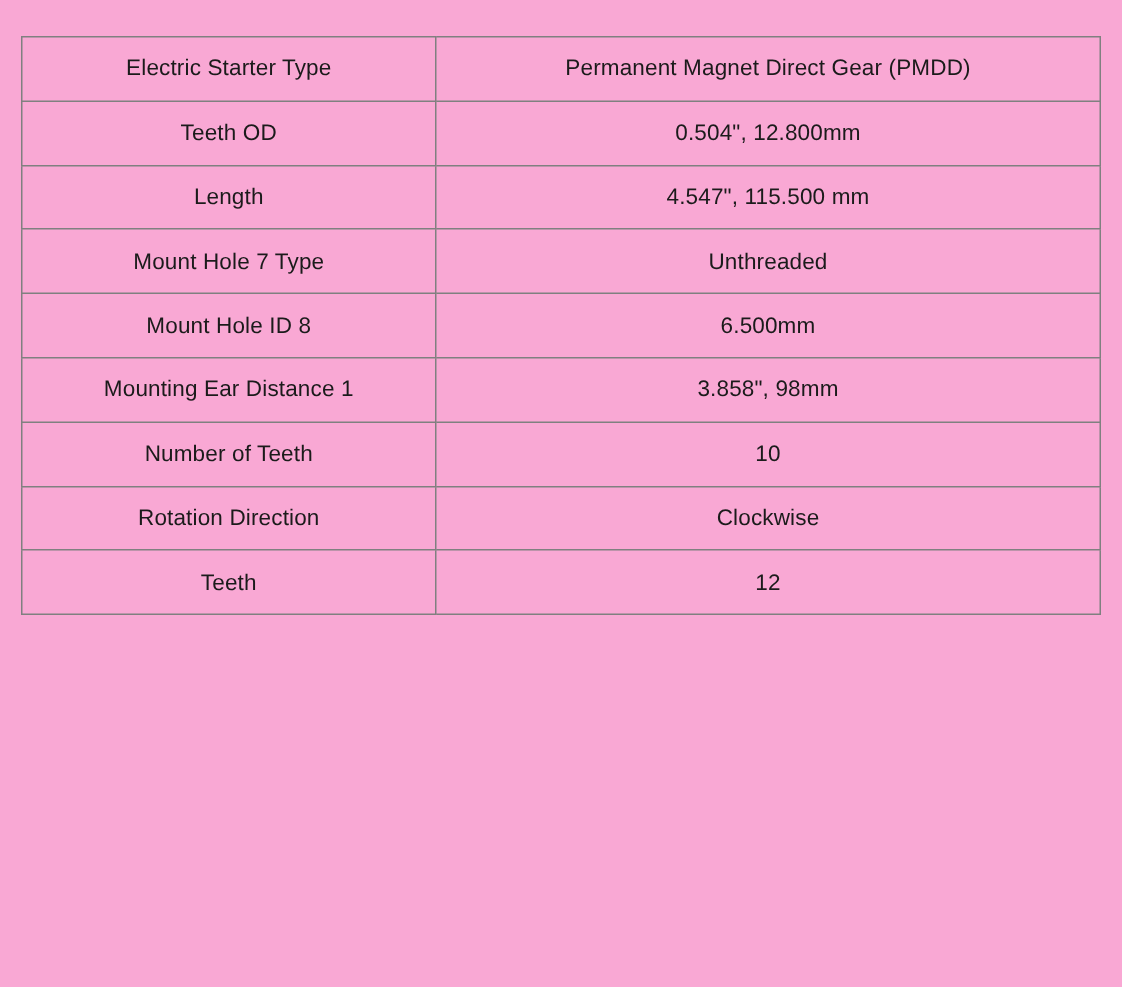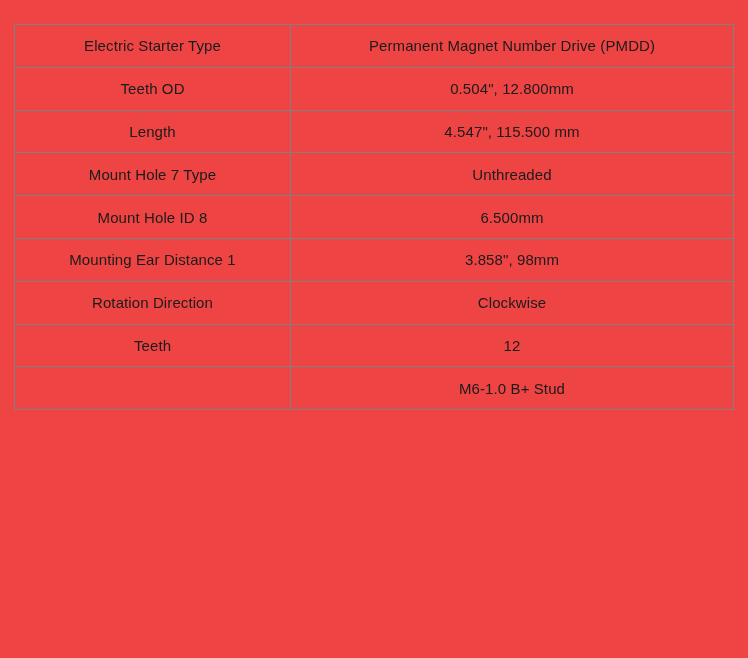--- a/index.html
+++ b/index.html
@@ -8,21 +8,21 @@
     background: #ffffff;
     width: 748px;
     height: 658px;
     overflow: hidden;
     font-family: "Liberation Sans", sans-serif;
   }
   .page {
     position: relative;
     width: 748px;
     height: 658px;
-    background: #ef4444;
+    background: #f9a8d4;
   }
   table.spec-table {
     position: absolute;
     left: 14px;
     top: 24px;
     width: 719px;
     border-collapse: collapse;
     table-layout: fixed;
   }
   table.spec-table td {
@@ -45,21 +45,21 @@
 
 <div class="page">
   <table class="spec-table">
     <colgroup>
       <col class="label-col">
       <col class="value-col">
     </colgroup>
     <tbody id="spec-body">
         <tr>
           <td>Electric Starter Type</td>
-          <td>Permanent Magnet Number Drive (PMDD)</td>
+          <td>Permanent Magnet Direct Gear (PMDD)</td>
         </tr>
         <tr>
           <td>Teeth OD</td>
           <td>0.504", 12.800mm</td>
         </tr>
         <tr>
           <td>Length</td>
           <td>4.547", 115.500 mm</td>
         </tr>
         <tr>
@@ -68,26 +68,26 @@
         </tr>
         <tr>
           <td>Mount Hole ID 8</td>
           <td>6.500mm</td>
         </tr>
         <tr>
           <td>Mounting Ear Distance 1</td>
           <td>3.858", 98mm</td>
         </tr>
         <tr>
+          <td>Number of Teeth</td>
+          <td>10</td>
+        </tr>
+        <tr>
           <td>Rotation Direction</td>
           <td>Clockwise</td>
         </tr>
         <tr>
           <td>Teeth</td>
           <td>12</td>
         </tr>
-        <tr>
-          <td></td>
-          <td>M6-1.0 B+ Stud</td>
-        </tr>
       </tbody>
   </table>
 </div>
 
 </body></html>

